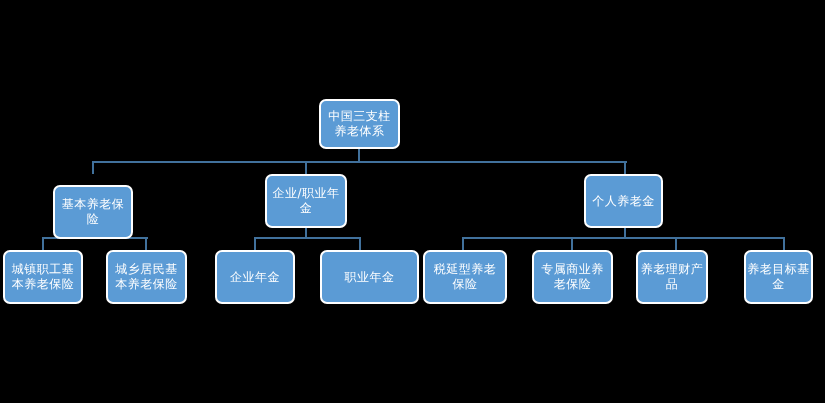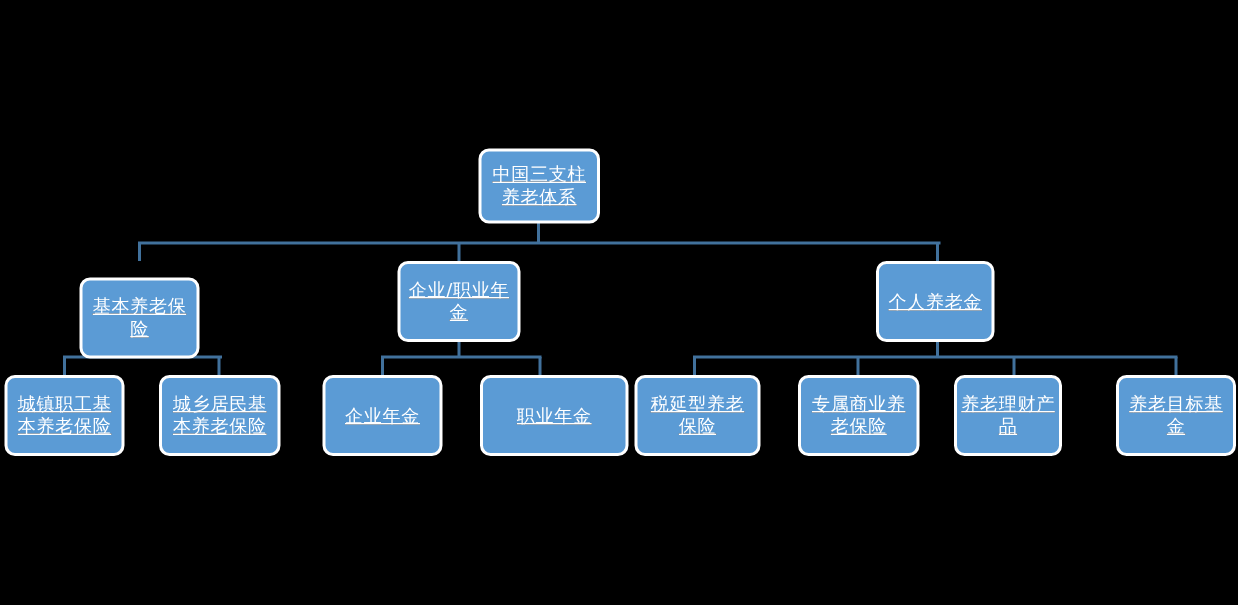--- a/index.html
+++ b/index.html
@@ -2,21 +2,21 @@
 <html style="--background: #000000; --node-fill: #5B9BD5; --node-border: #FFFFFF; --node-text: #FFFFFF; --connector: #41719C;"><head>
 <meta charset="utf-8">
 <style>
   :root {
     --background: #000000;
     --node-fill: #5B9BD5;
     --node-border: #FFFFFF;
     --node-text: #FFFFFF;
     --connector: #41719C;
   }
-  * { margin: 0; padding: 0; box-sizing: border-box; text-decoration: underline; }
+  * { margin: 0; padding: 0; box-sizing: border-box; }
   html, body { background: var(--background); }
   .canvas {
     position: relative;
     width: 825px;
     height: 403px;
     background: var(--background);
     overflow: hidden;
     font-family: "DejaVu Sans", sans-serif;
   }
   .line {
@@ -105,18 +105,18 @@
 保险</span>
   </div>
   <div class="node" style="left:532px;top:250px;width:81px;height:54px">
     <span class="label">专属商业养
 老保险</span>
   </div>
   <div class="node" style="left:636px;top:250px;width:72px;height:54px">
     <span class="label">养老理财产
 品</span>
   </div>
-  <div class="node" style="left:744px;top:250px;width:80px;height:54px">
+  <div class="node" style="left:744px;top:250px;width:69px;height:54px">
     <span class="label">养老目标基
 金</span>
   </div>
 
 </div>
 
 </body></html>

